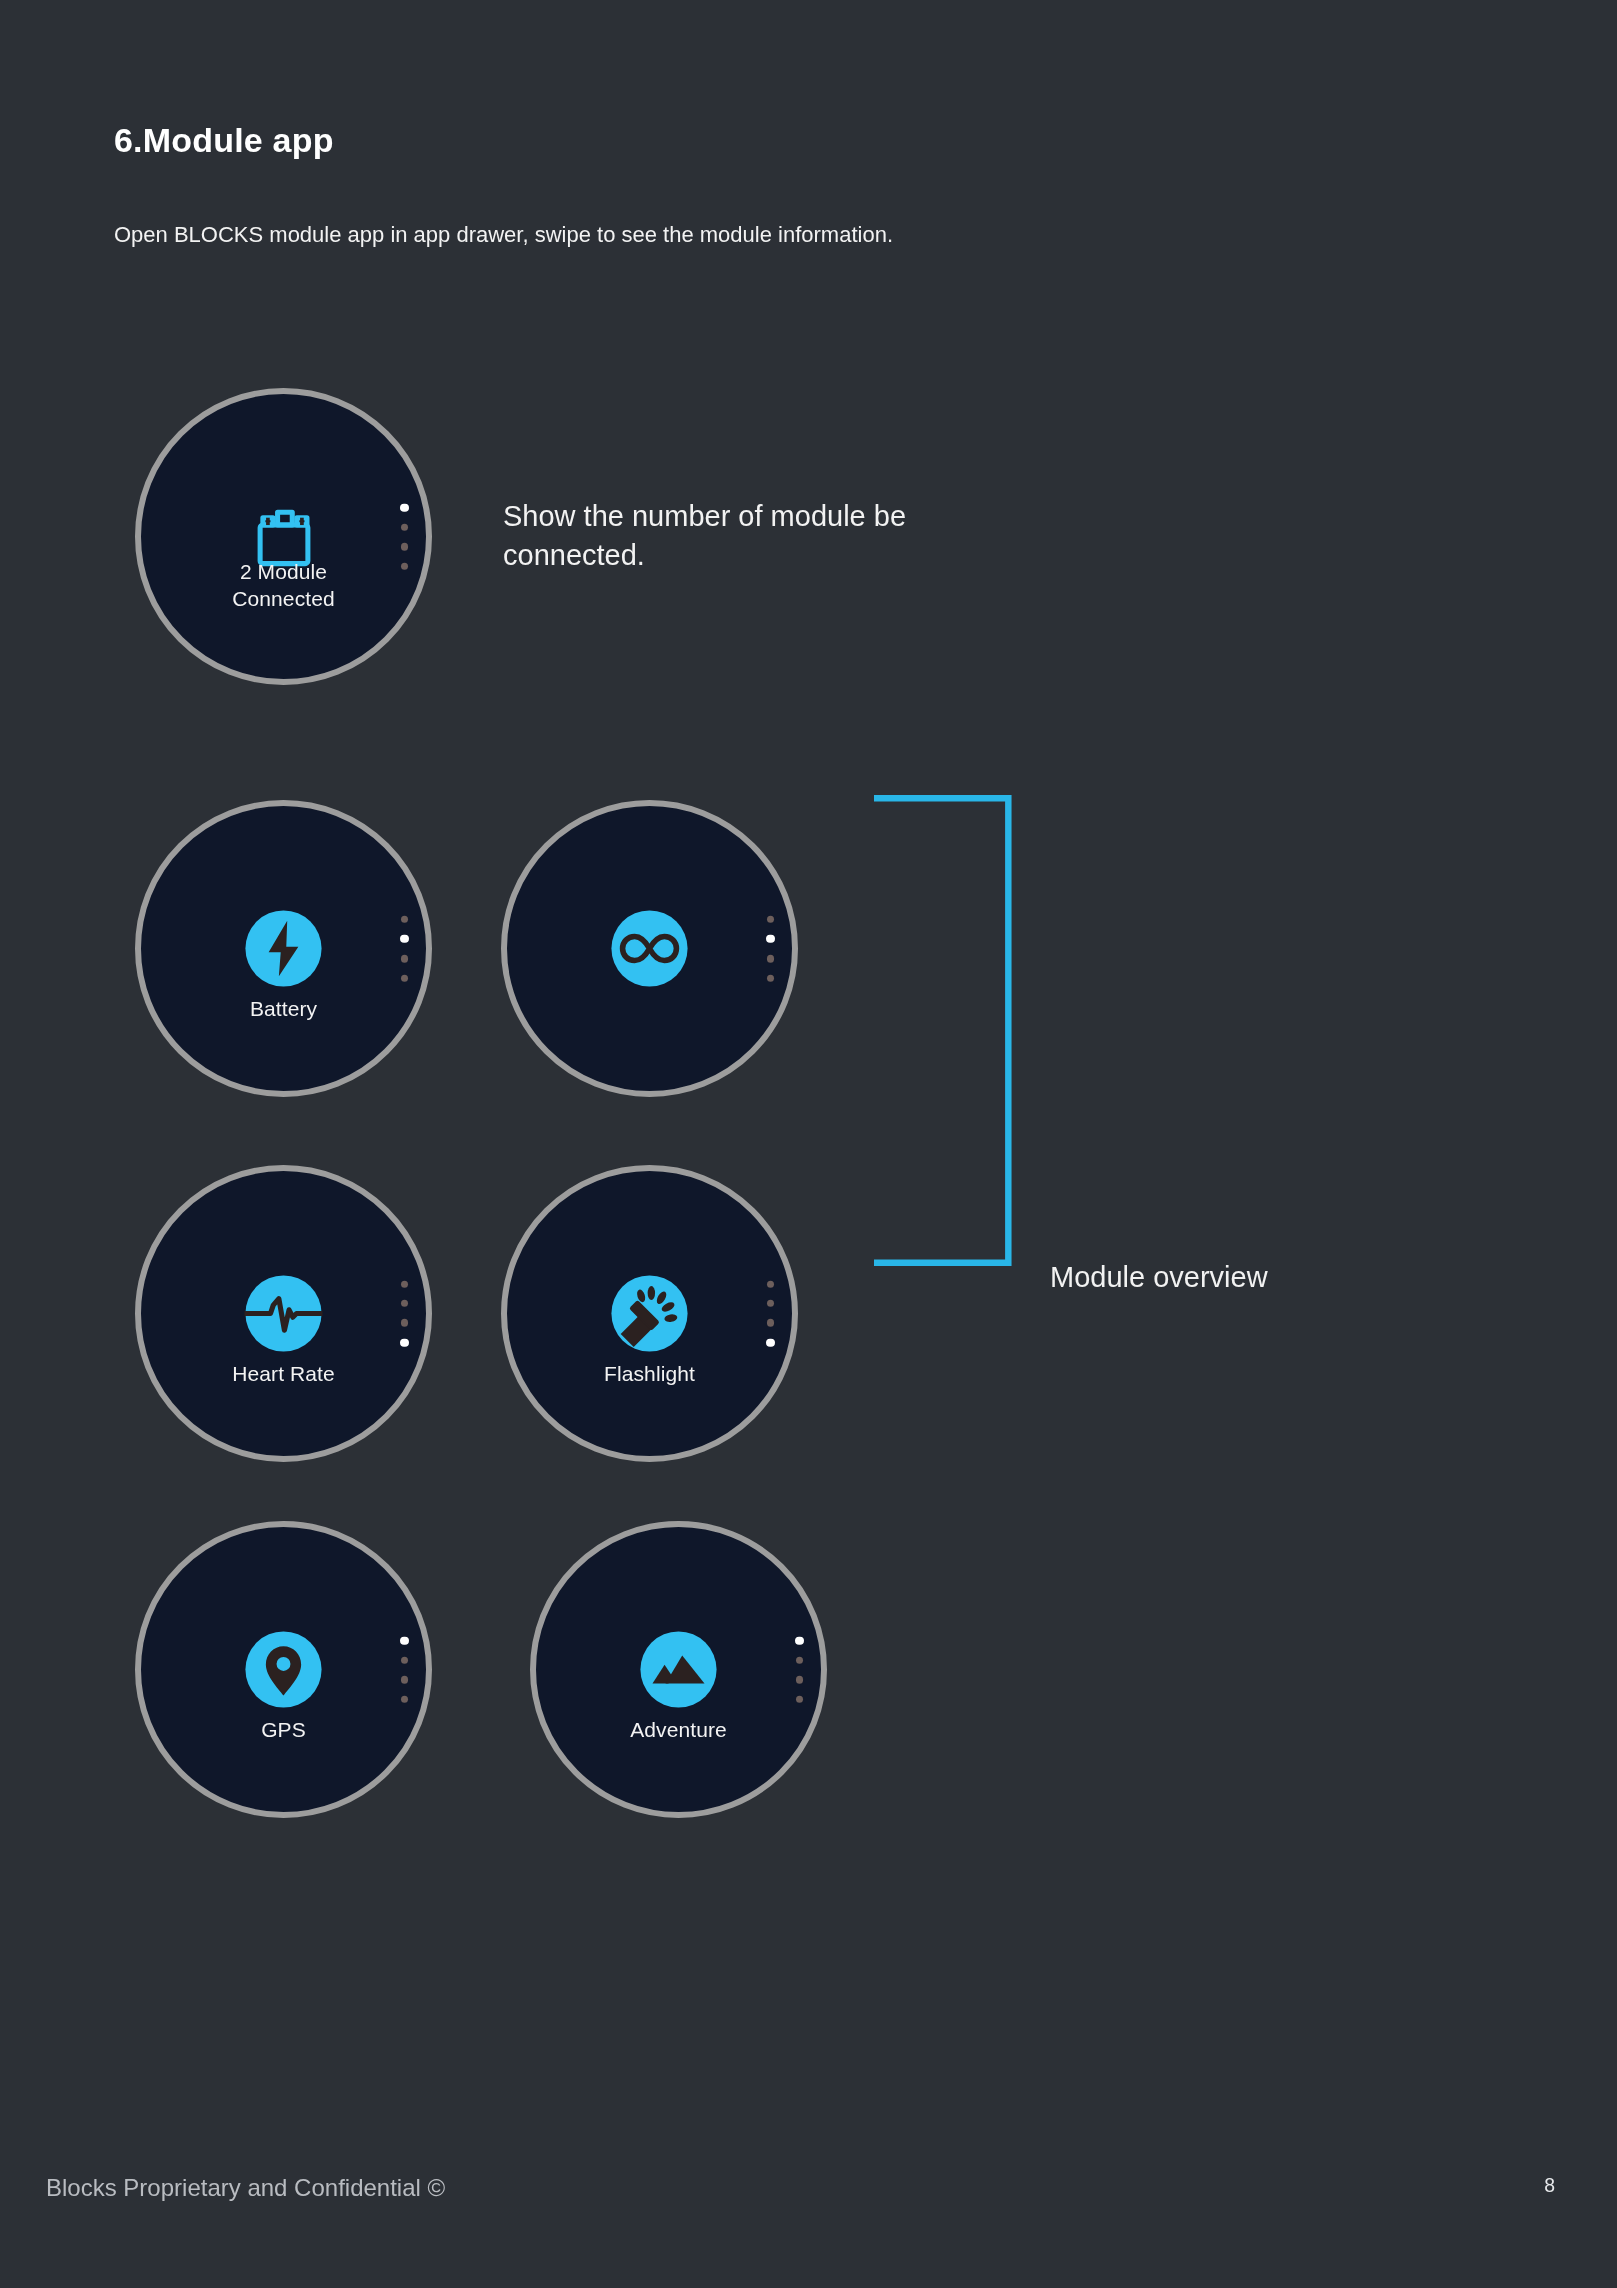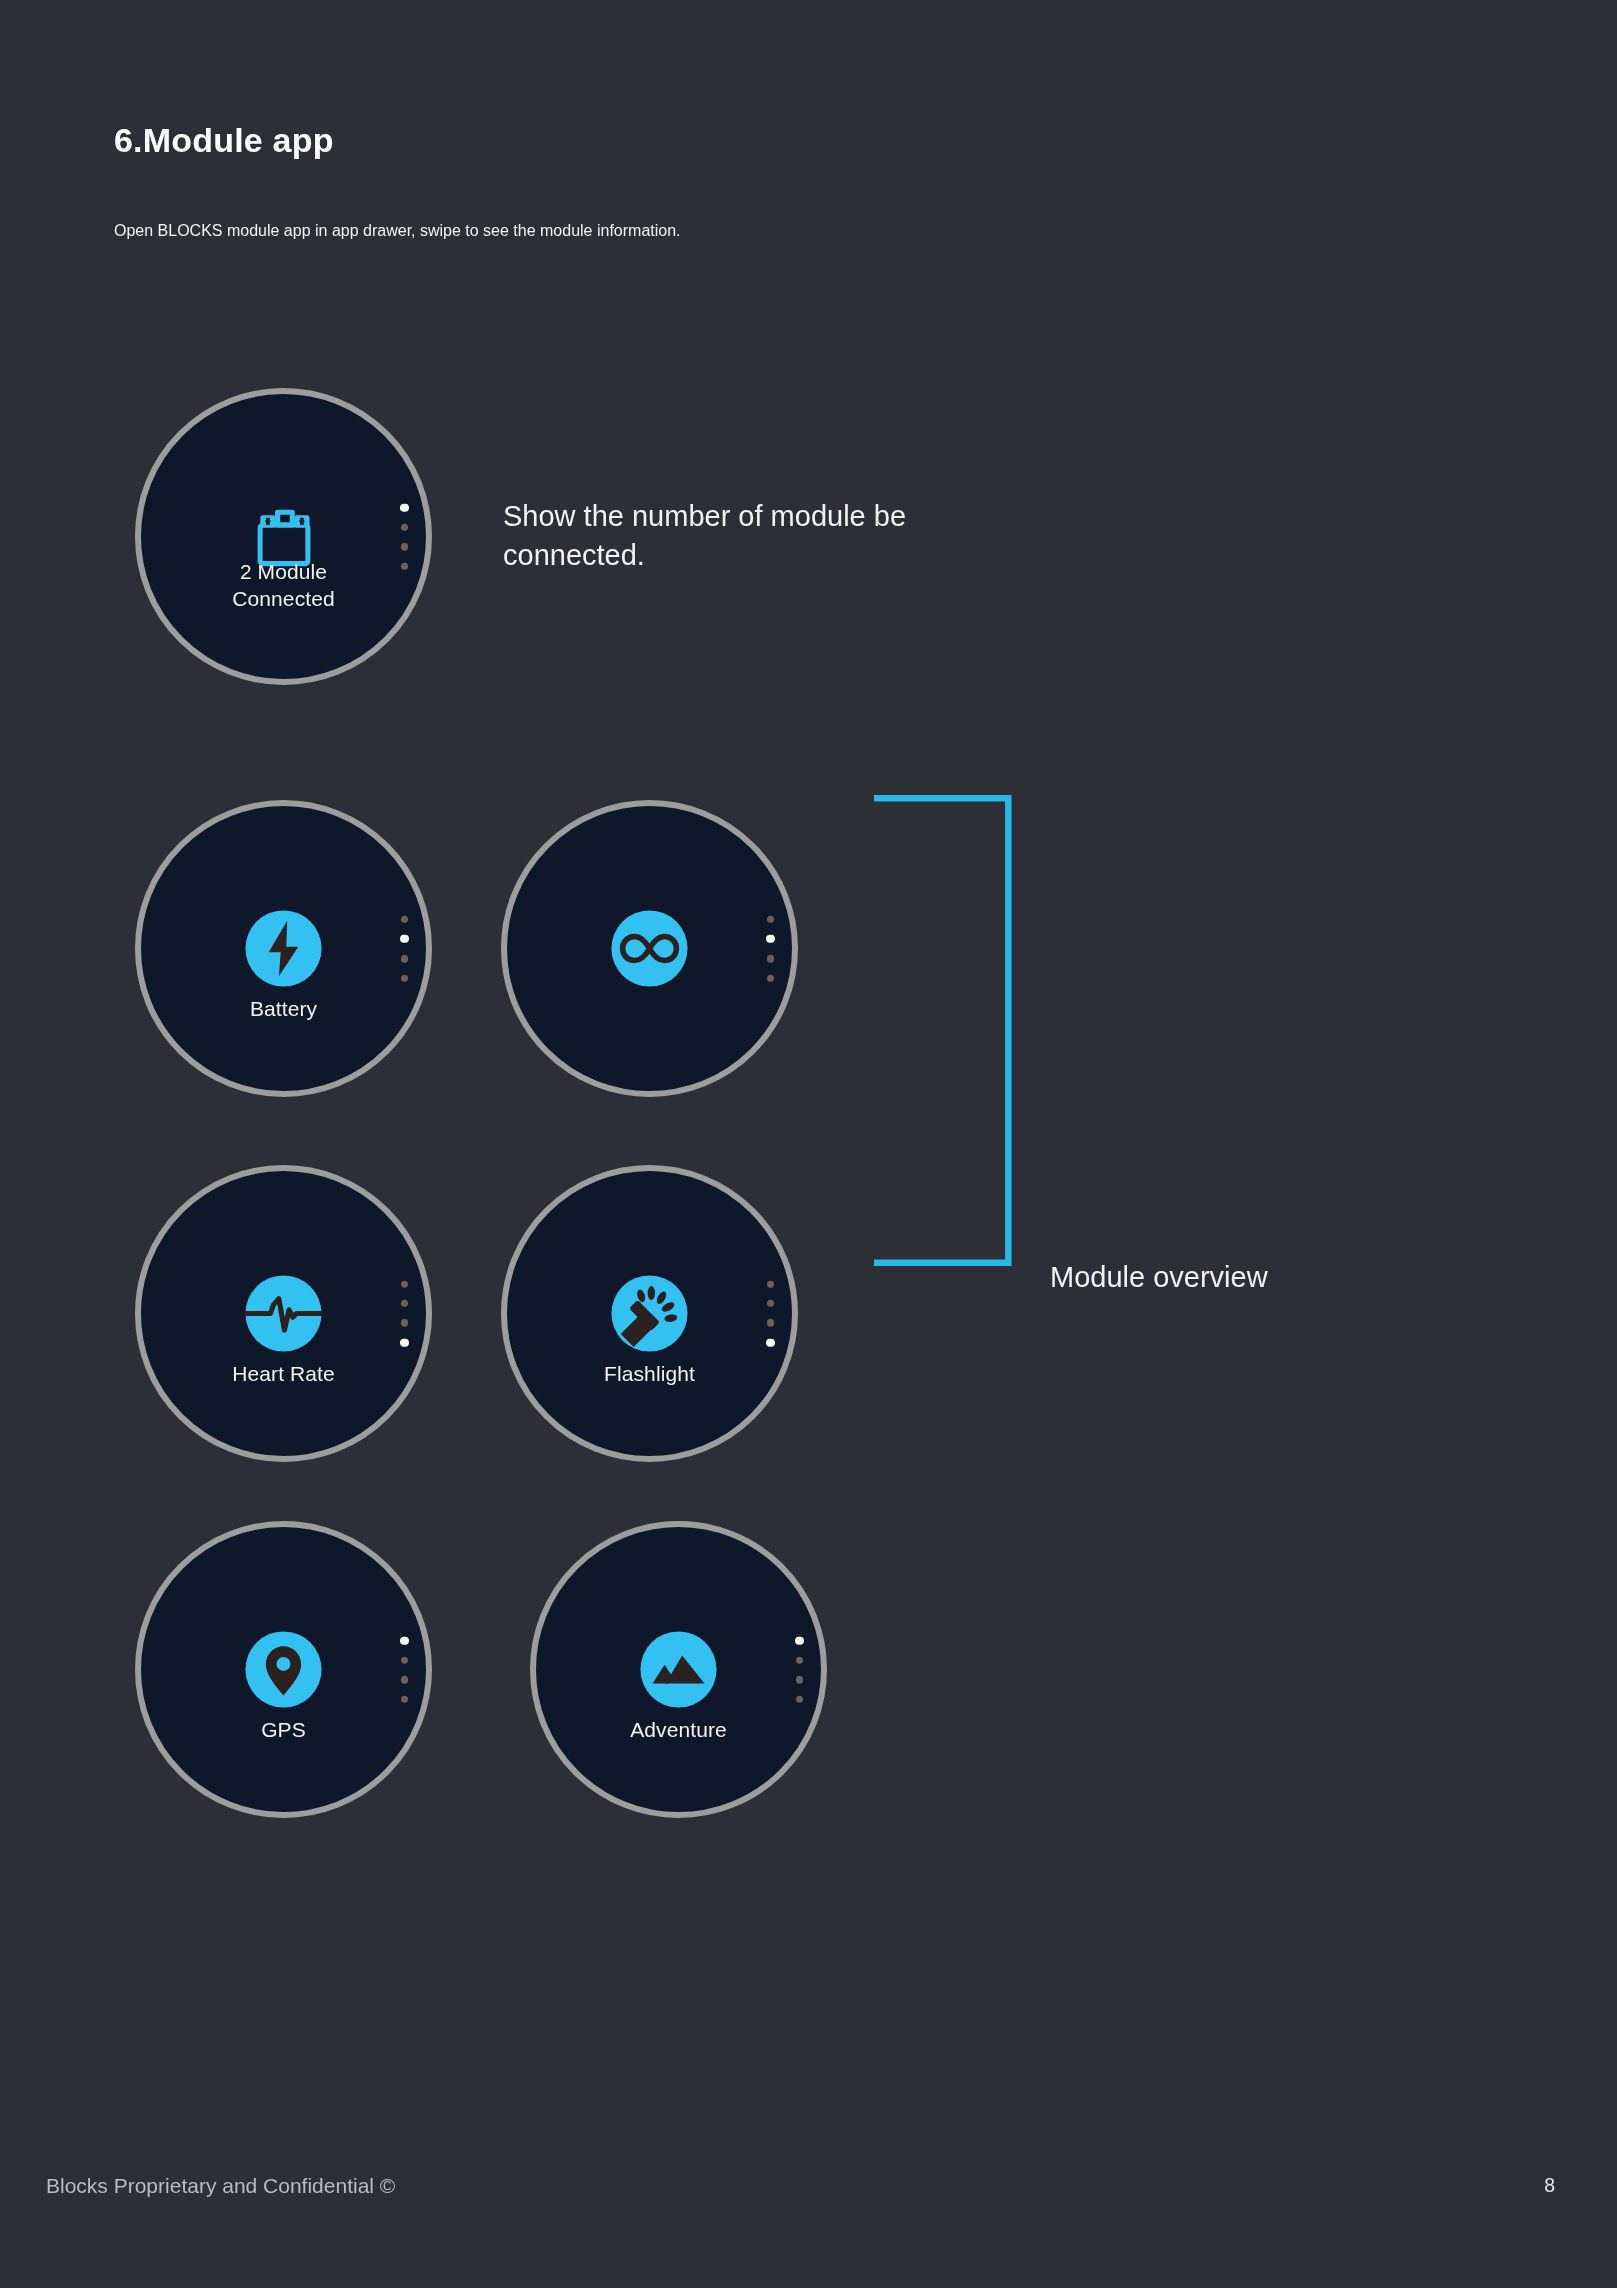--- a/index.html
+++ b/index.html
@@ -31,21 +31,21 @@
     font-weight: bold;
     letter-spacing: 0.2px;
     color: #ffffff;
     white-space: nowrap;
   }
 
   .intro {
     position: absolute;
     left: 114px;
     top: 222px;
-    font-size: 16px;
+    font-size: 22px;
     font-weight: normal;
     color: #f2f2f2;
     white-space: nowrap;
   }
 
   
   .watch {
     position: absolute;
     width: 297px;
     height: 297px;
@@ -328,17 +328,17 @@
   </div>
 
   <div class="bracket">
     <svg width="138" height="473" viewBox="0 0 150 513">
       <path d="M0 4 H 146 V 509 H 0" fill="none" stroke="#29b6e8" stroke-width="7" stroke-linecap="square" stroke-linejoin="miter"></path>
     </svg>
   </div>
 
   <div class="callout" id="callout-overview">Module overview</div>
 
-  <div style="position:absolute; left:46px; top:2174px; font-size:21px; color:#b9bcc1;">Blocks Proprietary and Confidential ©</div>
+  <div style="position:absolute; left:46px; top:2174px; font-size:24px; color:#b9bcc1;">Blocks Proprietary and Confidential ©</div>
   <div style="position:absolute; right:63px; top:2174px; font-size:19.4px; color:#e7e9ec;">8</div>
 
 </div>
 
 
 </body></html>

